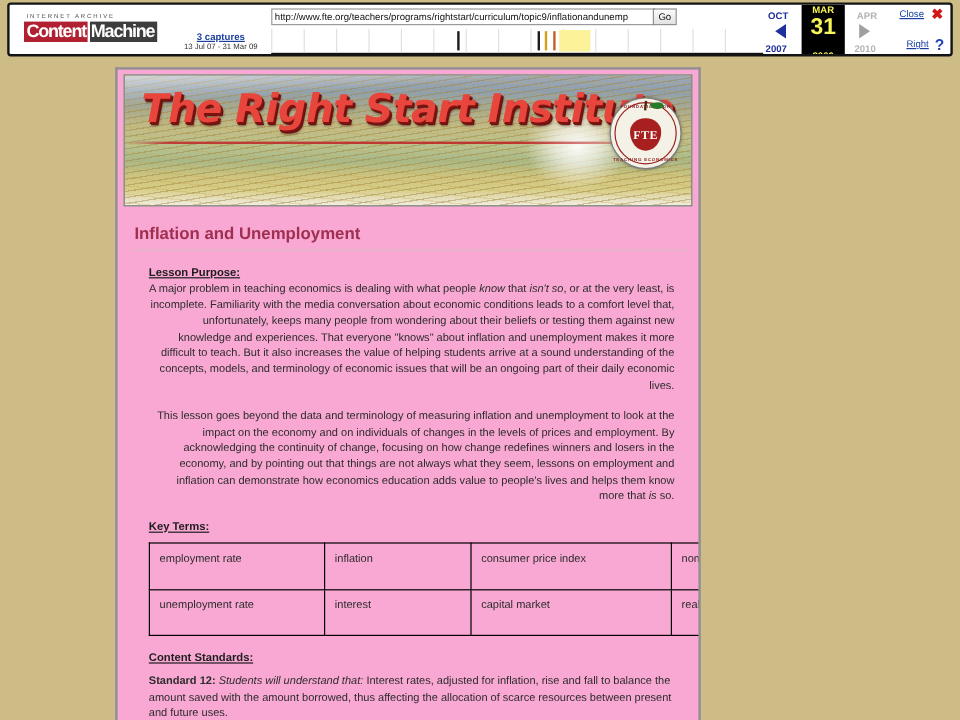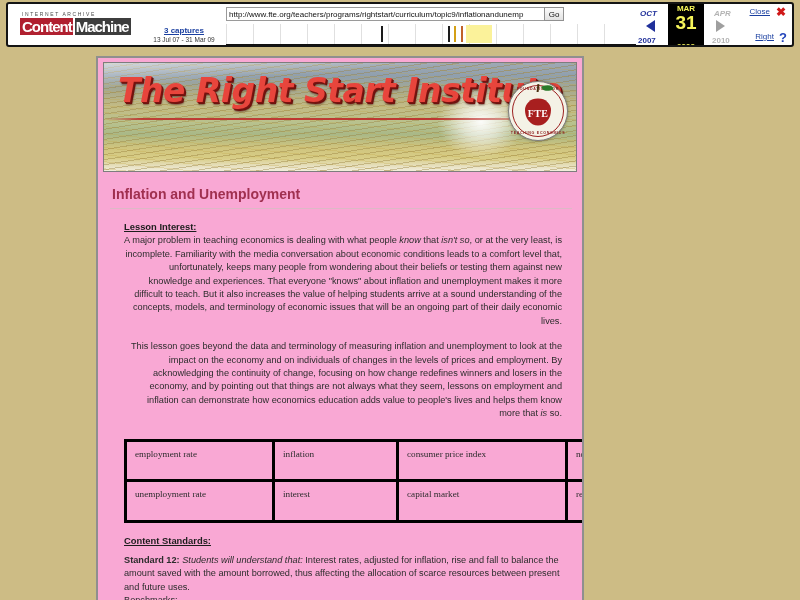--- a/index.html
+++ b/index.html
@@ -144,21 +144,20 @@
     left: 630px;
     top: 0px;
     width: 108px;
     height: 45px;
   }
   .wb-mon {
     position: absolute;
     font-size: 8px;
     font-weight: bold;
     font-family: "Liberation Sans", sans-serif;
-    font-style: italic;
   }
   #wb-mon-prev { left: 2px; top: 5px; color: #20309a; }
   #wb-mon-next { left: 76px; top: 5px; color: #b4b4b4; }
   #wb-yr-prev  { position:absolute; left: 0px; top: 32px; font-size: 8px; font-weight: bold; color: #20309a; text-align: right; }
   #wb-yr-next  { position:absolute; left: 74px; top: 32px; font-size: 8px; font-weight: bold; color: #b4b4b4; }
   #wb-arrow-prev {
     position: absolute; left: 8px; top: 16px;
     width: 0; height: 0;
     border-top: 6px solid transparent;
     border-bottom: 6px solid transparent;
@@ -369,26 +368,26 @@
   em.it { font-style: italic; }
 
   
   #key-terms-table {
     border-collapse: collapse;
     width: 516px;
     margin-top: 7px;
     table-layout: fixed;
   }
   #key-terms-table td {
-    border: 3px solid #000000;
+    border: 1px solid #000000;
     font-size: 9.2px;
     color: #2c2c2c;
     padding: 6px 0 18px 8px;
     vertical-align: top;
-    font-family: Liberation Serif, serif;
+    font-family: Liberation Sans, sans-serif;
   }
   .kt-c1 { width: 137px; }
   .kt-c2 { width: 113px; }
   .kt-c3 { width: 158px; }
   .kt-c4 { width: 108px; }
 
   #std-block { margin-top: 7px; }
   .std-label { font-weight: bold; }
 </style>
 </head>
@@ -473,30 +472,31 @@
       <div id="fte-abbr">FTE</div>
     </div>
   </div>
 
   <div id="page-body">
     <div id="page-title">Inflation and Unemployment</div>
     <div id="title-rule"></div>
 
     <div id="content">
 
-      <span class="sec-head">Lesson Interest:</span>
+      <span class="sec-head">Lesson Purpose:</span>
 
       <p class="para"><span>A major problem in teaching economics is dealing with what people </span><em class="it">know</em><span> that </span><em class="it">isn't so</em><span>, or at the very least, is incomplete.  Familiarity with the media conversation about economic conditions leads to a comfort level that, unfortunately, keeps many people from wondering about their beliefs or testing them against new knowledge and experiences.  That everyone "knows" about inflation and unemployment makes it more difficult to teach.  But it also increases the value of helping students arrive at a sound understanding of the concepts, models, and terminology of economic issues that will be an ongoing part of their daily economic lives.</span></p>
 
       <div class="gap"></div>
 
       <p class="para"><span>This lesson goes beyond the data and terminology of measuring inflation and unemployment to look at the impact on the economy and on individuals of changes in the levels of prices and employment.  By acknowledging the continuity of change, focusing on how change redefines winners and losers in the economy, and by pointing out that things are not always what they seem, lessons on employment and inflation can demonstrate how economics education adds value to people's lives and helps them know more that </span><em class="it">is</em><span> so.</span></p>
 
       <div class="gap"></div>
 
+      <span class="sec-head">Key Terms:</span>
 
       <table id="key-terms-table">
         <tbody>
             <tr>
           <td class="kt-c1">employment rate</td>
           <td class="kt-c2">inflation</td>
           <td class="kt-c3">consumer price index</td>
           <td class="kt-c4">nominal</td>
         </tr>
         <tr>

